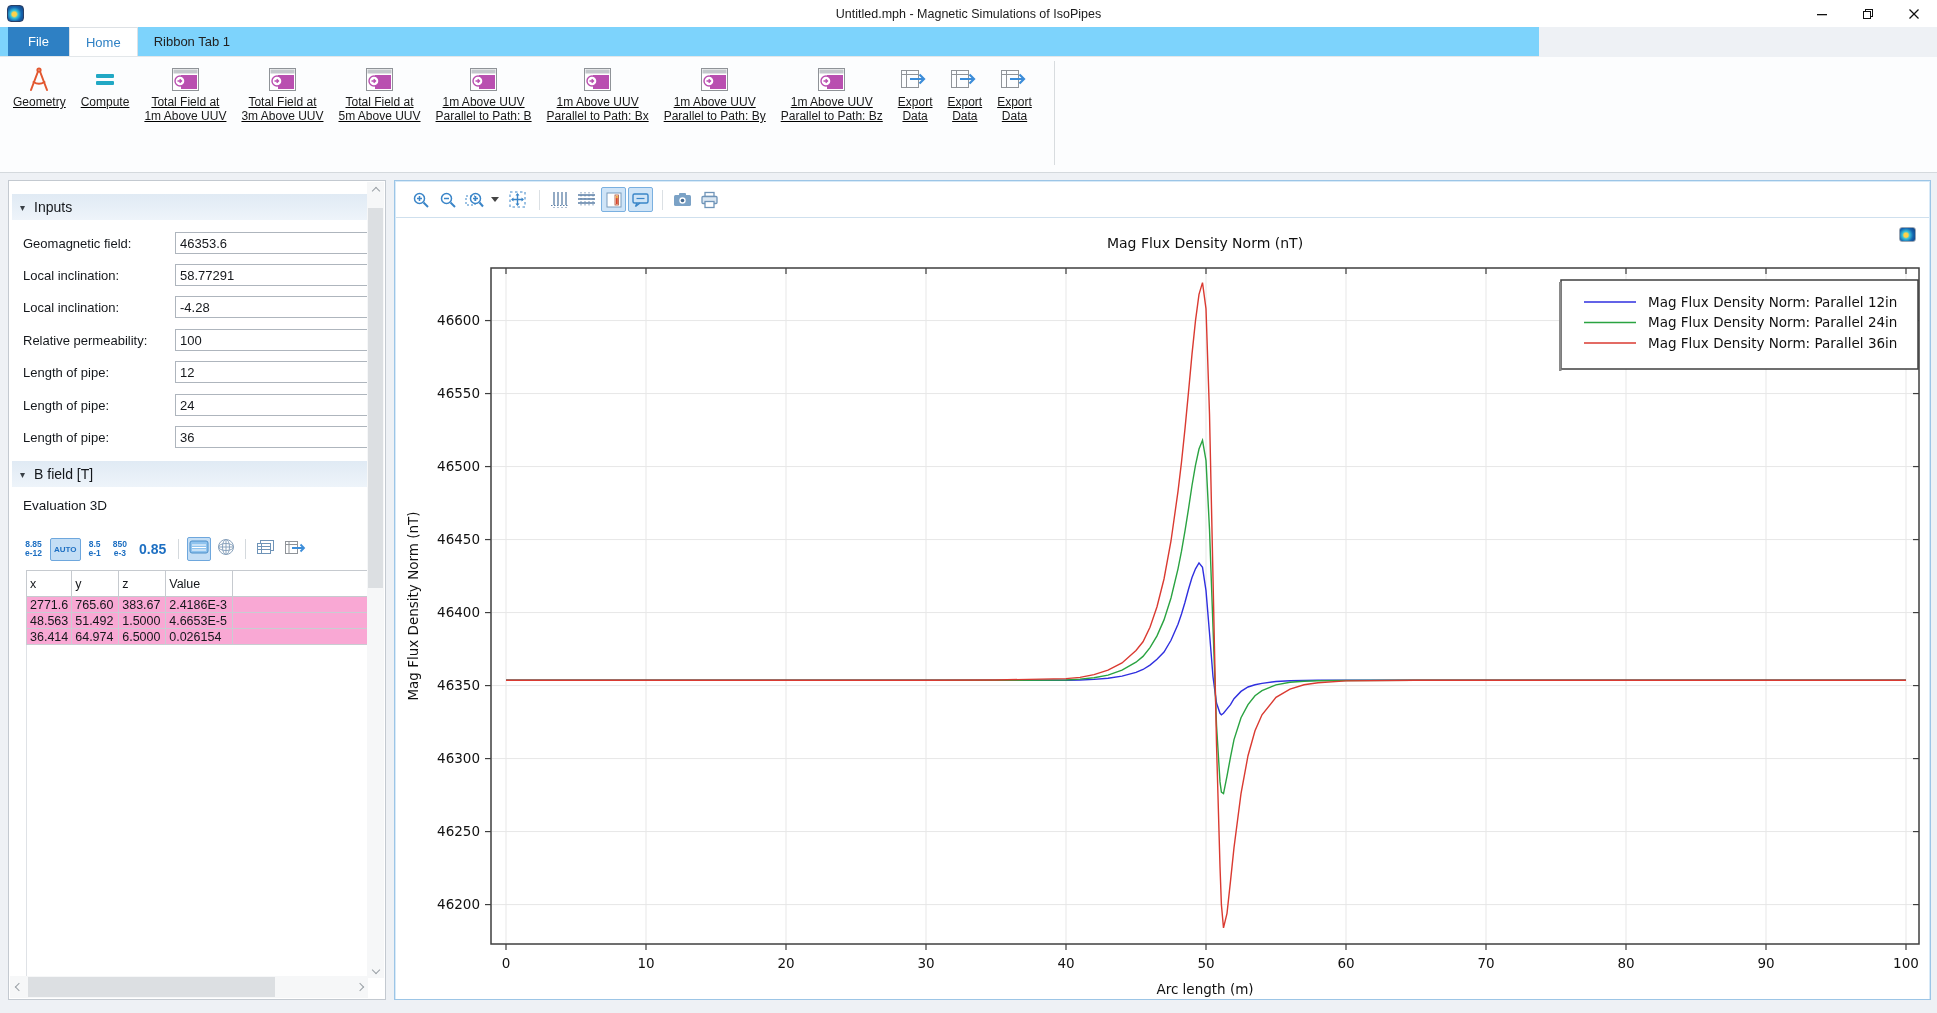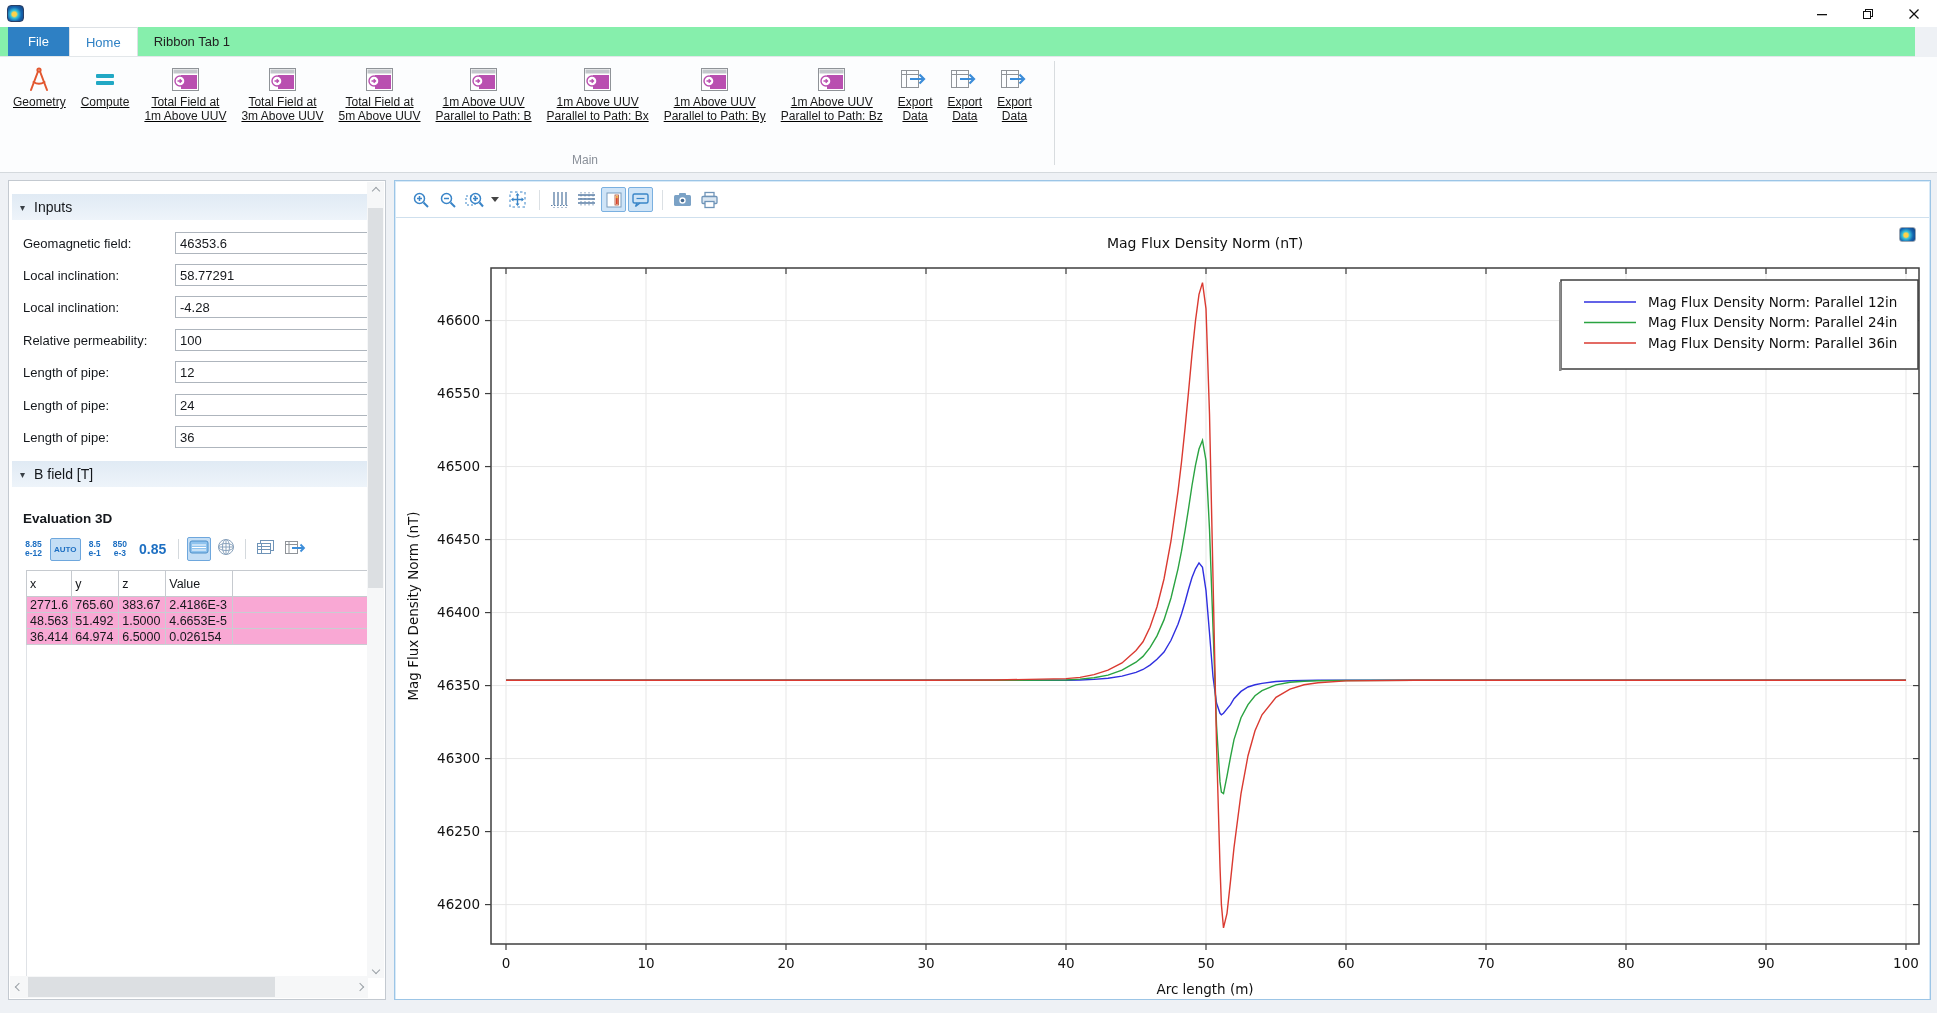--- a/index.html
+++ b/index.html
@@ -10,21 +10,21 @@
   .titlebar { position:absolute; left:0; top:0; width:1937px; height:27px; background:#ffffff;
     display:flex; align-items:center; }
   .app-icon { position:absolute; left:7px; top:5px; width:17px; height:17px; border-radius:4px;
     background:radial-gradient(circle at 42% 55%, #ffd24a 0 18%, #38c3d8 32%, #1565b0 60%, #123c77 100%);
     border:1px solid #2a3f66; }
   .win-title { width:100%; text-align:center; font-size:12.5px; color:#1a1a1a; }
   .win-controls { position:absolute; right:0; top:0; height:27px; display:flex; }
   .win-btn { width:46px; height:27px; display:flex; align-items:center; justify-content:center; cursor:default; }
 
   
-  .tabrow { position:absolute; left:0; top:27px; width:1915px; height:30px; background:#86efac;
+  .tabrow { position:absolute; left:0; top:27px; width:1539px; height:30px; background:#7dd3fc;
     display:flex; align-items:stretch; border-bottom:1px solid #e3e7ea; }
   .tab { padding:0 16px; display:flex; align-items:center; font-size:13px; color:#222; }
   .tab.file { background:#2e80c4; color:#fff; margin-left:8px; padding:0 20px; }
   .tab.active { background:#fff; color:#2e80c4; border:1px solid #dde1e5; border-bottom:none; }
   .ribbon { position:absolute; left:0; top:57px; width:1937px; height:116px; background:#fcfdfe;
     border-bottom:1px solid #d4d9dd; }
   .ribbon-inner { position:absolute; left:6px; top:4px; display:flex; align-items:flex-start;text-decoration:underline; }
   .rbtn { display:flex; flex-direction:column; align-items:center; padding:2px 7px; margin-right:1px; }
   .ricon { height:32px; display:flex; align-items:center; justify-content:center; }
   .rlab { text-align:center; font-size:12px; line-height:14px; color:#1a1a1a; }
@@ -37,21 +37,21 @@
   .settings-panel { position:absolute; left:8px; top:180px; width:378px; height:820px;
     background:#fff; border:1px solid #c3c9d0; }
   .section-header { position:absolute; left:3px; width:356px; height:26px;
     background:linear-gradient(#e0eaf4,#eef4fa); display:flex; align-items:center;
     font-size:14px; color:#15181c; padding-left:8px; }
   .tri { font-size:10px; color:#3a4047; margin-right:9px; }
   .field-row { position:absolute; left:14px; width:350px; height:22px; display:flex; align-items:center; }
   .field-row label { width:152px; font-size:13px; color:#15181c; }
   .field-row input { width:193px; height:22px; border:1px solid #aeb5bd; font-size:13px;
     padding:0 4px; color:#15181c; font-family:"Liberation Sans",sans-serif; }
-  .eval-label { position:absolute; left:14px; top:330px; font-size:13.5px; color:#15181c;font-weight:bold; }
+  .eval-label { position:absolute; left:14px; top:317px; font-size:13.5px; color:#15181c; }
   .prec-bar { position:absolute; left:12px; top:354px; height:28px; display:flex; align-items:center; gap:4px; }
   .prec-num { display:flex; flex-direction:column; align-items:center; font-size:8.5px; line-height:9px;
     color:#1d6fc2; font-weight:bold; padding:2px 2px; }
   .prec-btn { border:1px solid transparent; border-radius:2px; padding:1px; display:flex; align-items:center; justify-content:flex-start; }
   .prec-btn.active { background:#c4def5; border-color:#6ea7dd; }
   .prec-sep { width:1px; height:20px; background:#d4d9dd; margin:0 4px; }
   .auto-btn { font-size:8px; font-weight:bold; color:#1d6fc2; padding:5px 2px; }
 
   .eval-table { position:absolute; left:17px; top:389px; border-collapse:collapse; font-size:12.5px; color:#15181c; }
   .eval-table th { font-weight:normal; text-align:left; border:1px solid #c6cacf; height:26px; padding:0 3px; background:#fff; }
@@ -82,20 +82,21 @@
   .canvas { position:absolute; left:1px; top:37px; width:1533px; height:781px; background:#fff; }
   .comsol-logo { position:absolute; right:13px; top:9px; width:17px; height:15px; border-radius:3px;
     background:radial-gradient(circle at 40% 55%, #ffd24a 0 18%, #38c3d8 32%, #1565b0 62%, #123c77 100%);
     border:1px solid #9aa6b5; }
 </style>
 </head>
 <body>
 
 <div class="titlebar">
   <div class="app-icon"></div>
+  <div class="win-title">Untitled.mph - Magnetic Simulations of IsoPipes</div>
   <div class="win-controls">
     <div class="win-btn">
       <svg width="12" height="12" viewBox="0 0 12 12">
           <rect x="1" y="6" width="10" height="1.3" fill="#111"></rect>
         </svg>
     </div>
     <div class="win-btn">
       <svg width="12" height="12" viewBox="0 0 12 12" fill="none" stroke="#111">
         <rect x="3.5" y="1.5" width="7" height="7"></rect>
           <rect x="1.5" y="3.5" width="7" height="7" fill="#fff"></rect>
@@ -288,21 +289,20 @@
           </svg>
       </span>
       <span class="rlab">
           <span>Export</span>
           <span>Data</span>
         </span>
     </div>
 
     <div class="ribbon-divider"></div>
   </div>
-  <div class="group-label">Main</div>
 </div>
 
 <div class="settings-panel">
 
   <div class="section-header" style="top:13px;">
     <span class="tri">▾</span>
     <span>Inputs</span>
   </div>
 
   <div class="field-row" style="top:51px;">

